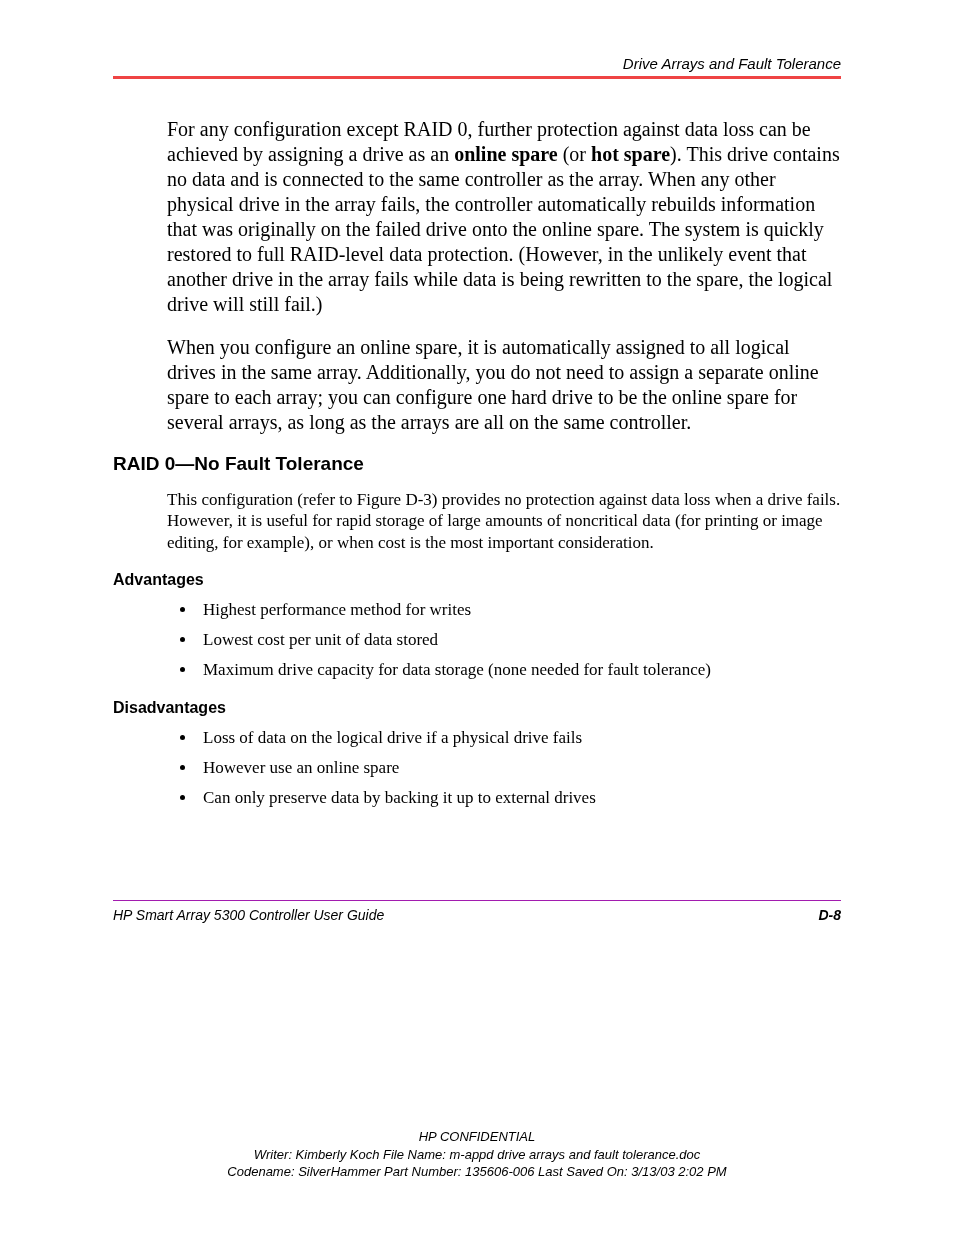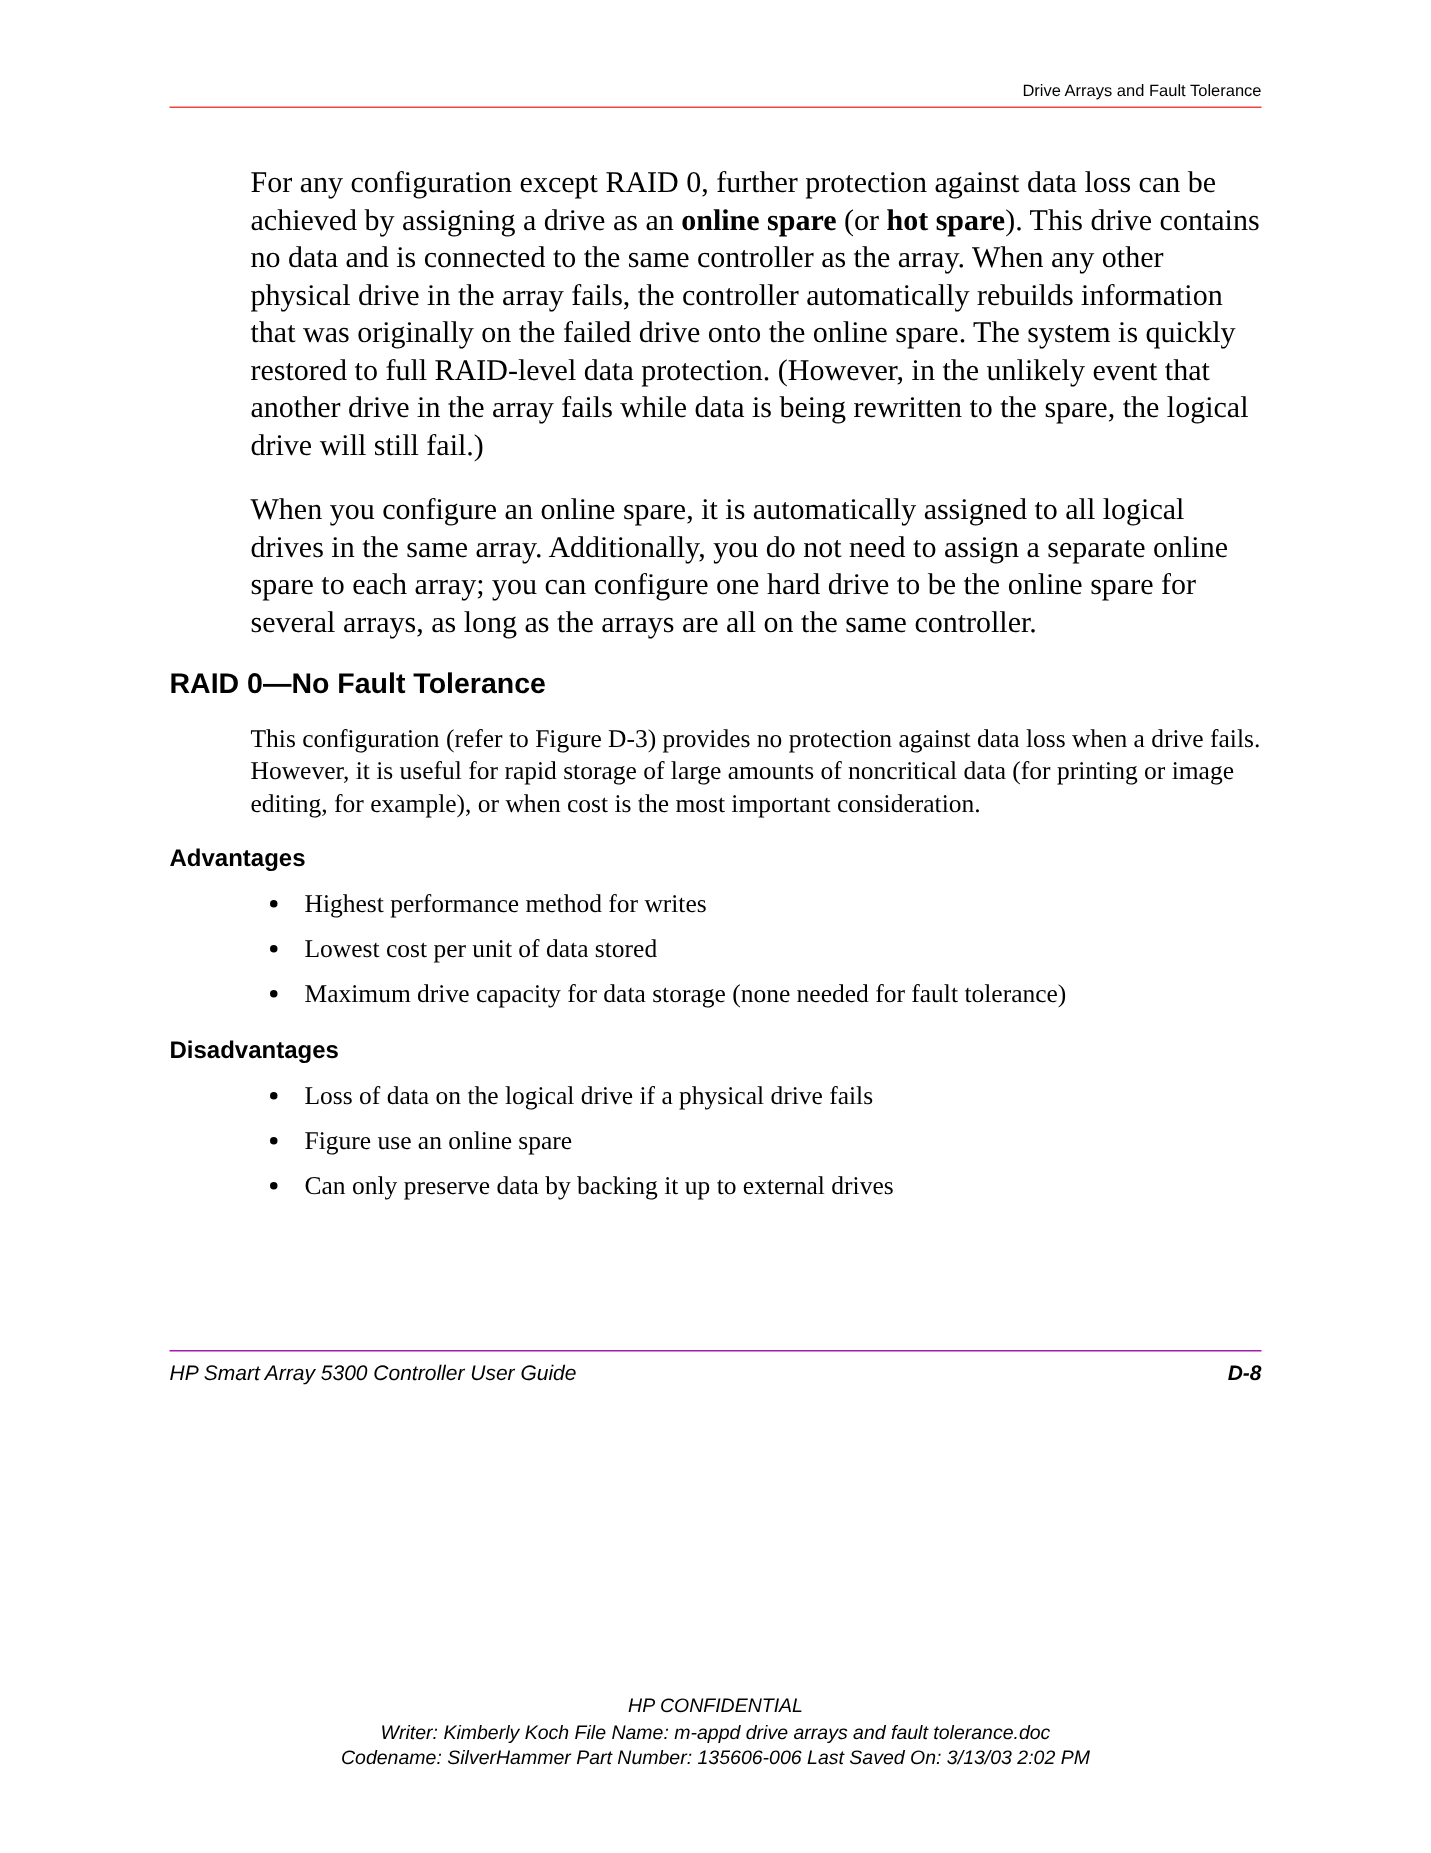--- a/index.html
+++ b/index.html
@@ -8,24 +8,25 @@
     height: 1235px;
     background: #fff;
     font-family: "Times New Roman", Times, serif;
     color: #000;
     position: relative;
   }
   .page {
     padding: 55px 113px 0 113px;
   }
   .header-line {
-    border-bottom: 1px solid #ef4444;
+    border-bottom: 3px solid #ef4444;
     padding-bottom: 4px;
     text-align: right;
-    font-size: 11px;
+    font-style: italic;
+    font-size: 15px;
     font-family: Arial, Helvetica, sans-serif;
   }
   .body-block {
     margin: 38px 0 0 54px;
     font-size: 20px;
     line-height: 1.25;
   }
   .body-block p { margin-bottom: 18px; }
   h1.section {
     font-family: Arial, Helvetica, sans-serif;
@@ -111,21 +112,21 @@
   <h3 class="minor">Advantages</h3>
   <ul class="bullets">
     <li>Highest performance method for writes</li>
     <li>Lowest cost per unit of data stored</li>
     <li>Maximum drive capacity for data storage (none needed for fault tolerance)</li>
   </ul>
 
   <h3 class="minor">Disadvantages</h3>
   <ul class="bullets">
     <li>Loss of data on the logical drive if a physical drive fails</li>
-    <li>Figure use an online spare</li>
+    <li>However use an online spare</li>
     <li>Can only preserve data by backing it up to external drives</li>
   </ul>
 
 </div>
 
 <div class="footer-top">
   <span>HP Smart Array 5300 Controller User Guide</span>
   <span class="pn">D-8</span>
 </div>
 

